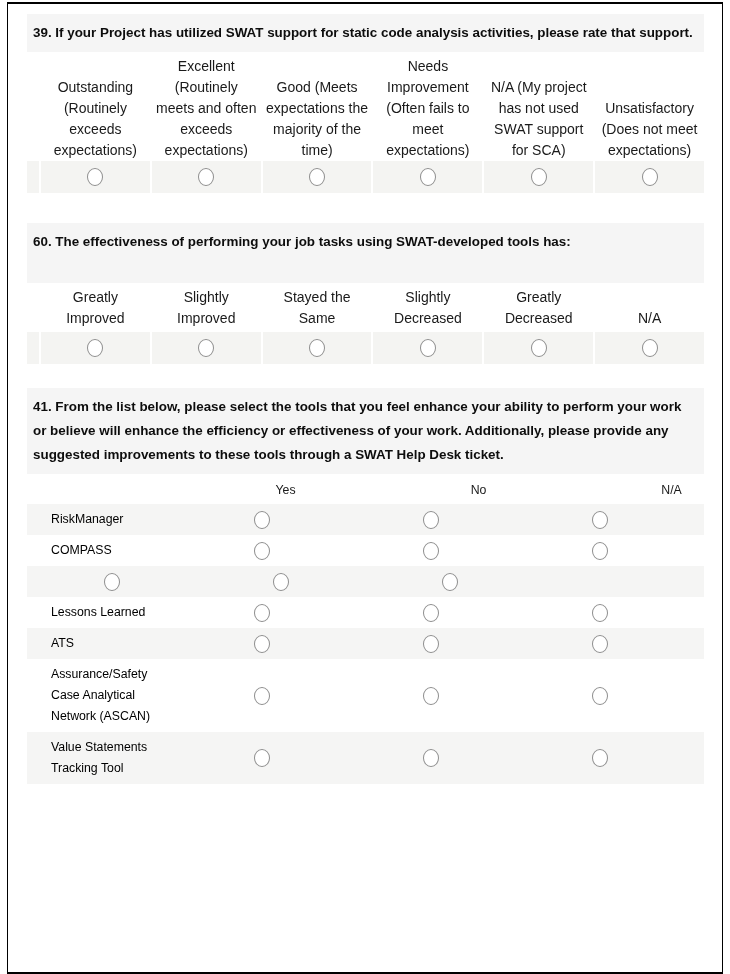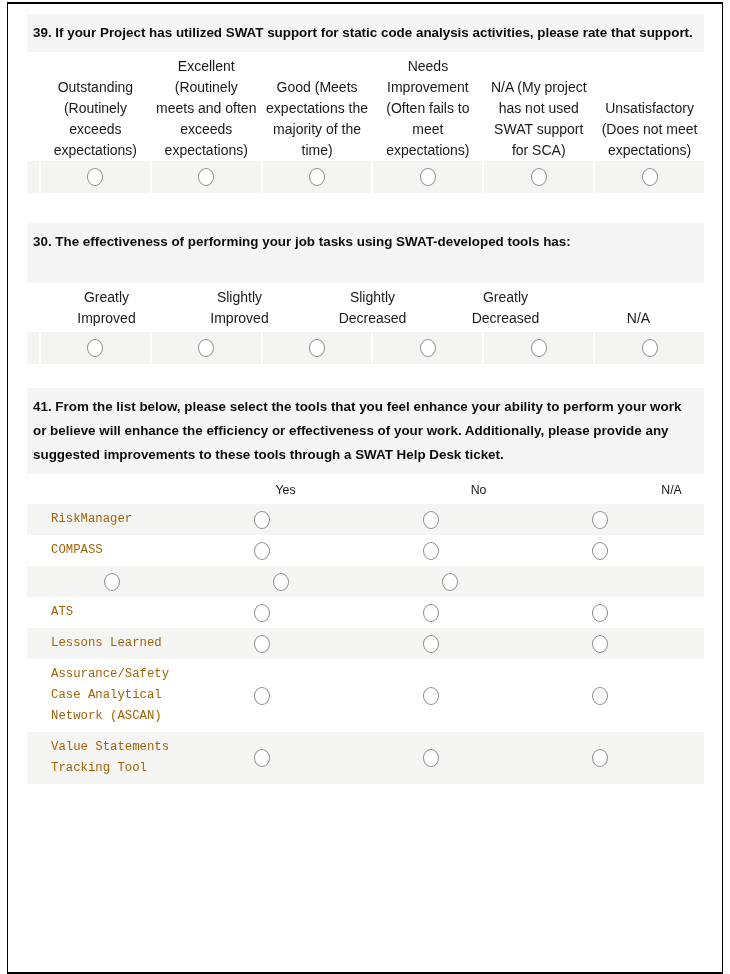--- a/index.html
+++ b/index.html
@@ -46,22 +46,21 @@
   .tool-head { display:flex; margin-top:5px; height:21px; align-items:center;gap:24px; }
   .tool-head .tool-label-spacer { width:150px; flex:none; }
   .tool-head .tool-col {
     width:169px; flex:none; text-align:center; font-size:12.3px; color:#1a1a1a;
   }
   .tool-table { margin-top:4px; }
   .tool-row { display:flex; align-items:center; padding:5px 0; min-height:31px; }
   .tool-row:nth-child(odd) { background:#f5f5f4; }
   .tool-label {
     width:150px; flex:none; padding-left:24px; font-size:12.3px; line-height:21px;
-    color:#a16207;
-    font-family:Liberation Mono, monospace;
+    color:#000000;
   }
   .tool-cell { width:169px; flex:none; display:flex; align-items:center; justify-content:center; }
 
   
   .page-num-clip {
     position:absolute; left:697px; top:968px; width:24px; height:6px; overflow:hidden;
   }
   .page-num-clip span {
     font-size:11px; font-weight:bold; color:#1d3a6e; letter-spacing:2px;
     text-shadow:0 2px 0 #d8b03c;
@@ -100,25 +99,26 @@
       <div class="scale-cell">
           <span class="radio"></span>
         </div>
       <div class="scale-cell">
           <span class="radio"></span>
         </div>
     </div>
   </section>
 
   <section>
-    <div class="q-block q40-block">30. The effectiveness of performing your job tasks using SWAT-developed tools has:</div>
+    <div class="q-block q40-block">60. The effectiveness of performing your job tasks using SWAT-developed tools has:</div>
     <div class="scale-headers q40-headers">
       <div class="lead"></div>
       <div class="scale-col">Greatly Improved</div>
       <div class="scale-col">Slightly Improved</div>
+      <div class="scale-col">Stayed the Same</div>
       <div class="scale-col">Slightly Decreased</div>
       <div class="scale-col">Greatly Decreased</div>
       <div class="scale-col">N/A</div>
     </div>
     <div class="scale-row q40-radio-row">
       <div class="lead"></div>
       <div class="scale-cell">
           <span class="radio"></span>
         </div>
       <div class="scale-cell">
@@ -181,34 +181,34 @@
           </div>
         <div class="tool-cell">
             <span class="radio"></span>
           </div>
         <div class="tool-cell">
             <span class="radio"></span>
           </div>
       </div>
 
       <div class="tool-row">
+        <div class="tool-label">Lessons Learned</div>
+        <div class="tool-cell">
+            <span class="radio"></span>
+          </div>
+        <div class="tool-cell">
+            <span class="radio"></span>
+          </div>
+        <div class="tool-cell">
+            <span class="radio"></span>
+          </div>
+      </div>
+
+      <div class="tool-row">
         <div class="tool-label">ATS</div>
-        <div class="tool-cell">
-            <span class="radio"></span>
-          </div>
-        <div class="tool-cell">
-            <span class="radio"></span>
-          </div>
-        <div class="tool-cell">
-            <span class="radio"></span>
-          </div>
-      </div>
-
-      <div class="tool-row">
-        <div class="tool-label">Lessons Learned</div>
         <div class="tool-cell">
             <span class="radio"></span>
           </div>
         <div class="tool-cell">
             <span class="radio"></span>
           </div>
         <div class="tool-cell">
             <span class="radio"></span>
           </div>
       </div>

